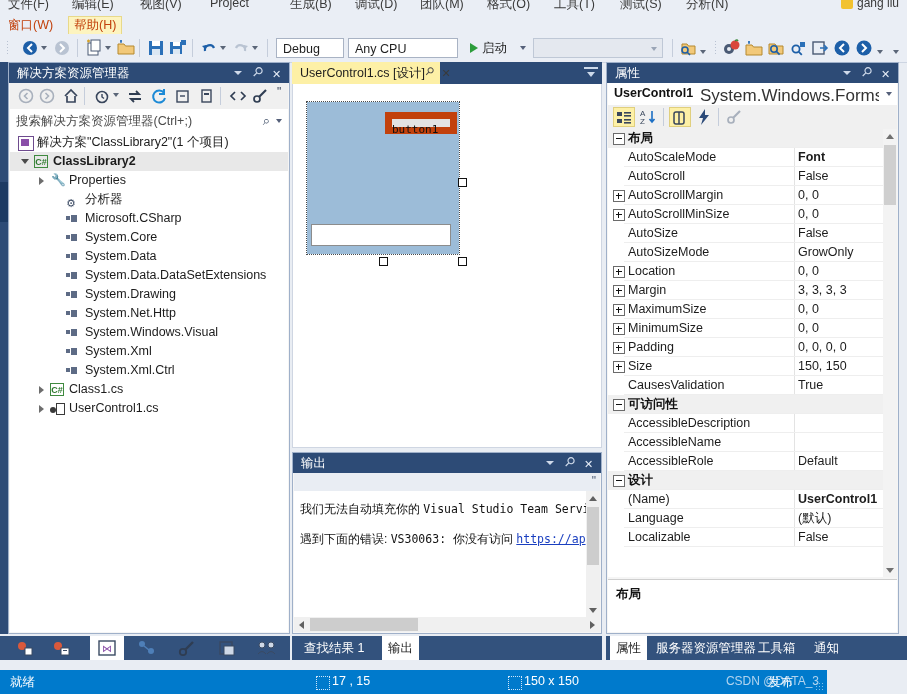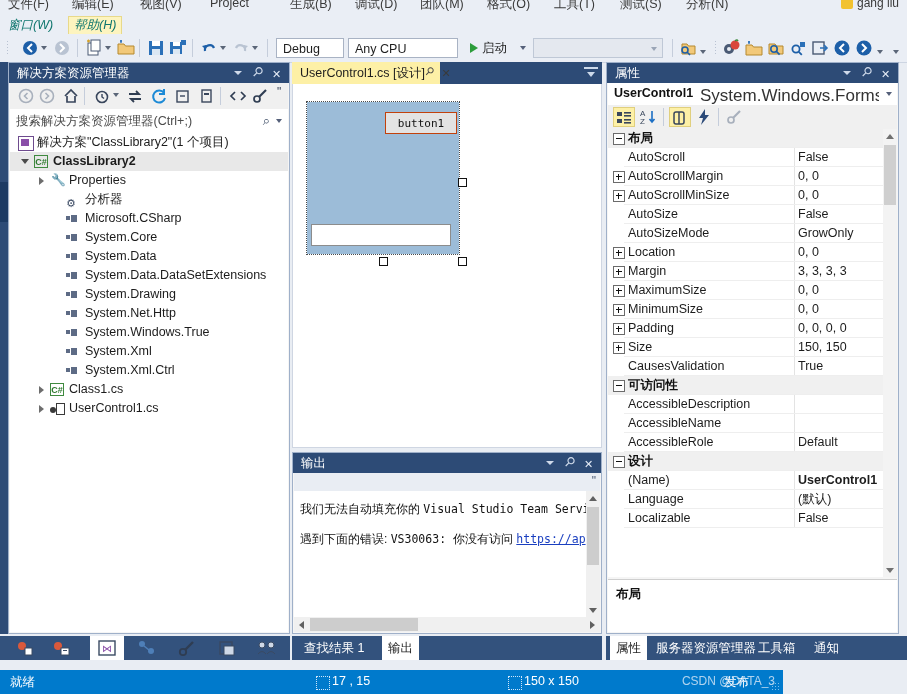--- a/index.html
+++ b/index.html
@@ -24,21 +24,21 @@
     position:absolute;right:8px;top:-4px;font-size:12px;color:#3a3a3a;white-space:nowrap;
   }
   .acct .badge{
     display:inline-block;width:12px;height:12px;background:#f2c230;border-radius:2px;
     margin-right:4px;vertical-align:-2px;
   }
   .menustrip-2{
     position:absolute;left:0;top:18px;width:907px;height:16px;background:#eaeef5;
   }
   .menustrip-2 .mi{
-    position:absolute;top:-1px;font-size:12.5px;color:#0f766e;white-space:nowrap;font-style:italic;
+    position:absolute;top:-1px;font-size:12.5px;color:#c2410c;white-space:nowrap;
   }
   .menustrip-2 .mi.hl{
     background:#fdf4bf;border:1px solid #e8d98a;padding:0 5px;top:-2px;
   }
 
   
   .toolbar{
     position:absolute;left:0;top:34px;width:907px;height:28px;
     background:#eaeef5;border-bottom:1px solid #cdd5e2;
   }
@@ -142,23 +142,23 @@
   .tabmenu{position:absolute;right:4px;top:4px;width:14px;height:14px;}
   .tabmenu:before{content:"";position:absolute;left:0;top:1px;width:14px;height:2px;background:#cddaea;}
   .tabmenu:after{content:"";position:absolute;left:3px;top:6px;
     border-left:4px solid transparent;border-right:4px solid transparent;border-top:5px solid #cddaea;}
   .design-surface{position:absolute;left:0;top:22px;width:310px;bottom:0;background:#ffffff;
     border-left:1px solid #cfd6e2;border-bottom:1px solid #cfd6e2;border-right:1px solid #cfd6e2;box-sizing:border-box;}
   .uc{
     position:absolute;background:#9cbcd8;outline:1px dotted #4a4a4a;
   }
   .uc-btn{
-    position:absolute;background:#e3e3e3;border:1px solid #c2410c;
+    position:absolute;background:#e3e3e3;border:7px solid #c2410c;
     font-family:"DejaVu Sans Mono","Liberation Mono",monospace;font-size:11px;
-    text-align:center;line-height:21px;color:#101010;box-sizing:border-box;
+    line-height:21px;color:#101010;box-sizing:border-box;
   }
   .uc-txt{position:absolute;background:#ffffff;border:1px solid #8c8c8c;box-sizing:border-box;}
   .gh{position:absolute;width:7px;height:7px;background:#ffffff;border:1px solid #111;}
 
   
   #output-panel{left:292px;top:452px;width:310px;height:182px;background:#f5f5f5;border:1px solid #9fb0c9;}
   .out-toolbar{position:absolute;left:1px;top:20px;right:1px;height:18px;background:#e9edf3;
     border-bottom:1px solid #d2d9e4;}
   .out-toolbar .ddq{position:absolute;right:4px;top:1px;color:#4a5a74;font-size:12px;}
   .out-body{position:absolute;left:1px;top:38px;right:1px;bottom:16px;background:#ffffff;overflow:hidden;}
@@ -224,21 +224,21 @@
 
   
   .btabs{position:absolute;height:24px;background:#33527d;}
   .btab{position:absolute;top:0;height:24px;line-height:24px;font-size:12.5px;color:#ffffff;
     padding:0 6px;box-sizing:border-box;white-space:nowrap;}
   .btab.act{background:#ffffff;color:#1e1e1e;}
   .btab-ico{position:absolute;top:0;width:34px;height:24px;}
   .btab-ico.act{background:#ffffff;}
 
   
-  .statusbar{position:absolute;left:0;bottom:0;width:783px;height:24px;background:#007acc;color:#fff;}
+  .statusbar{position:absolute;left:0;bottom:0;width:783px;height:24px;background:#007acc;color:#fff;padding-left:44px;}
   .statusbar .si{position:absolute;top:4px;font-size:12.5px;white-space:nowrap;}
   .sico{position:absolute;top:6px;width:12px;height:12px;border:1px dotted #cfe6fa;}
   .watermark{position:absolute;right:8px;top:4px;font-size:12px;color:#cfe3f5;opacity:.85;white-space:nowrap;}
   .wm2{position:absolute;right:34px;top:4px;font-size:12.5px;color:#ffffff;white-space:nowrap;}
   .resize-grip{position:absolute;right:2px;bottom:2px;width:10px;height:10px;
     background-image:radial-gradient(#7fc0ea 40%, transparent 41%);background-size:3px 3px;}
 
   .left-edge{position:absolute;left:0;top:62px;width:8px;height:572px;background:#2d4b76;}
   .left-edge .lt{position:absolute;left:0;top:120px;width:8px;height:40px;background:#1c3a63;}
 </style>
@@ -582,21 +582,21 @@
           </span>
           <span class="lbl" style="left:75px">System.Net.Http</span>
         </div>
         <div class="tn">
           <span class="ico" style="left:56px">
             <span class="ic-ref">
               <i></i>
               <i></i>
             </span>
           </span>
-          <span class="lbl" style="left:75px">System.Windows.True</span>
+          <span class="lbl" style="left:75px">System.Windows.Visual</span>
         </div>
         <div class="tn">
           <span class="ico" style="left:56px">
             <span class="ic-ref">
               <i></i>
               <i></i>
             </span>
           </span>
           <span class="lbl" style="left:75px">System.Xml</span>
         </div>
@@ -731,20 +731,26 @@
           </svg>
       </div>
     </div>
 
     <div class="prop-grid" id="prop-grid">
         <div class="prow cat">
           <span class="pm">
             <i class="h"></i>
           </span>
           <span class="pname">布局</span>
+          <span class="divh"></span>
+        </div>
+        <div class="prow boldval">
+          <span class="pname">AutoScaleMode</span>
+          <span class="divv"></span>
+          <span class="pval">Font</span>
           <span class="divh"></span>
         </div>
         <div class="prow">
           <span class="pname">AutoScroll</span>
           <span class="divv"></span>
           <span class="pval">False</span>
           <span class="divh"></span>
         </div>
         <div class="prow">
           <span class="pm">

